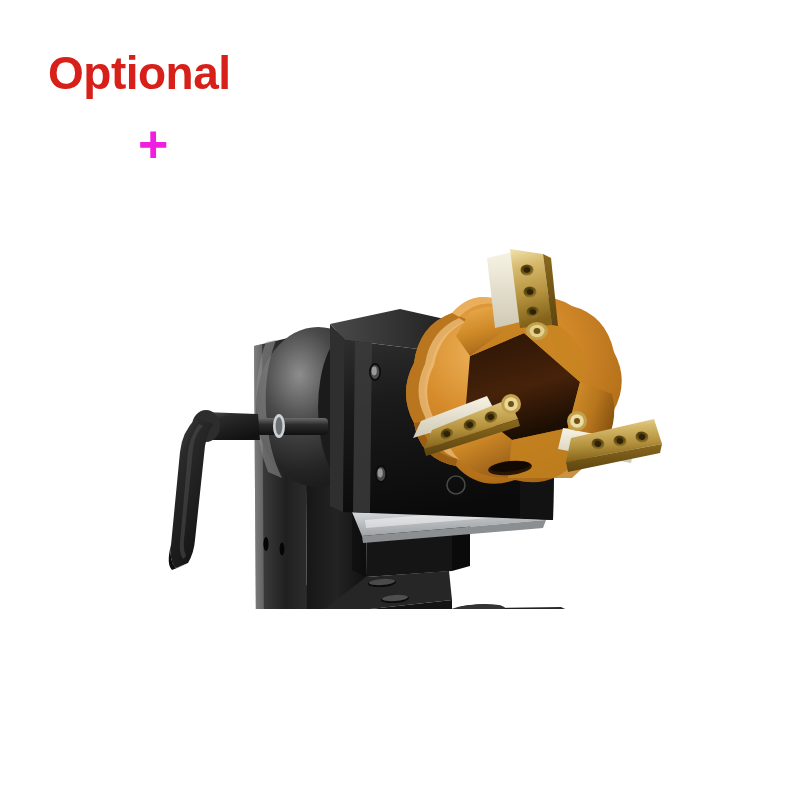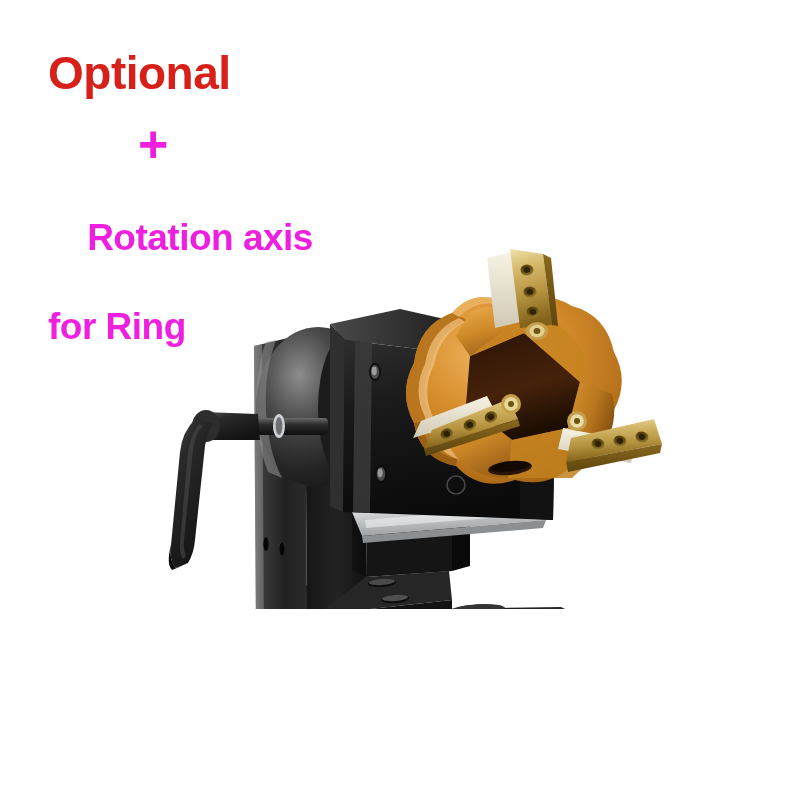--- a/index.html
+++ b/index.html
@@ -365,18 +365,14 @@
         </g>
       </g>
 
     </svg>
   </div>
 
   <div class="anno" id="anno-optional" style="color: rgb(216, 32, 26);">Optional</div>
 
   <div class="anno" id="anno-plus" style="color: rgb(239, 31, 224);">+</div>
 
-  <div class="anno" id="anno-rot" style="color: rgb(239, 31, 224);">
-    <span>Rotation axis</span>
-    <span class="ln2">for Ring</span>
-  </div>
 
 </div>
 
 </body></html>

